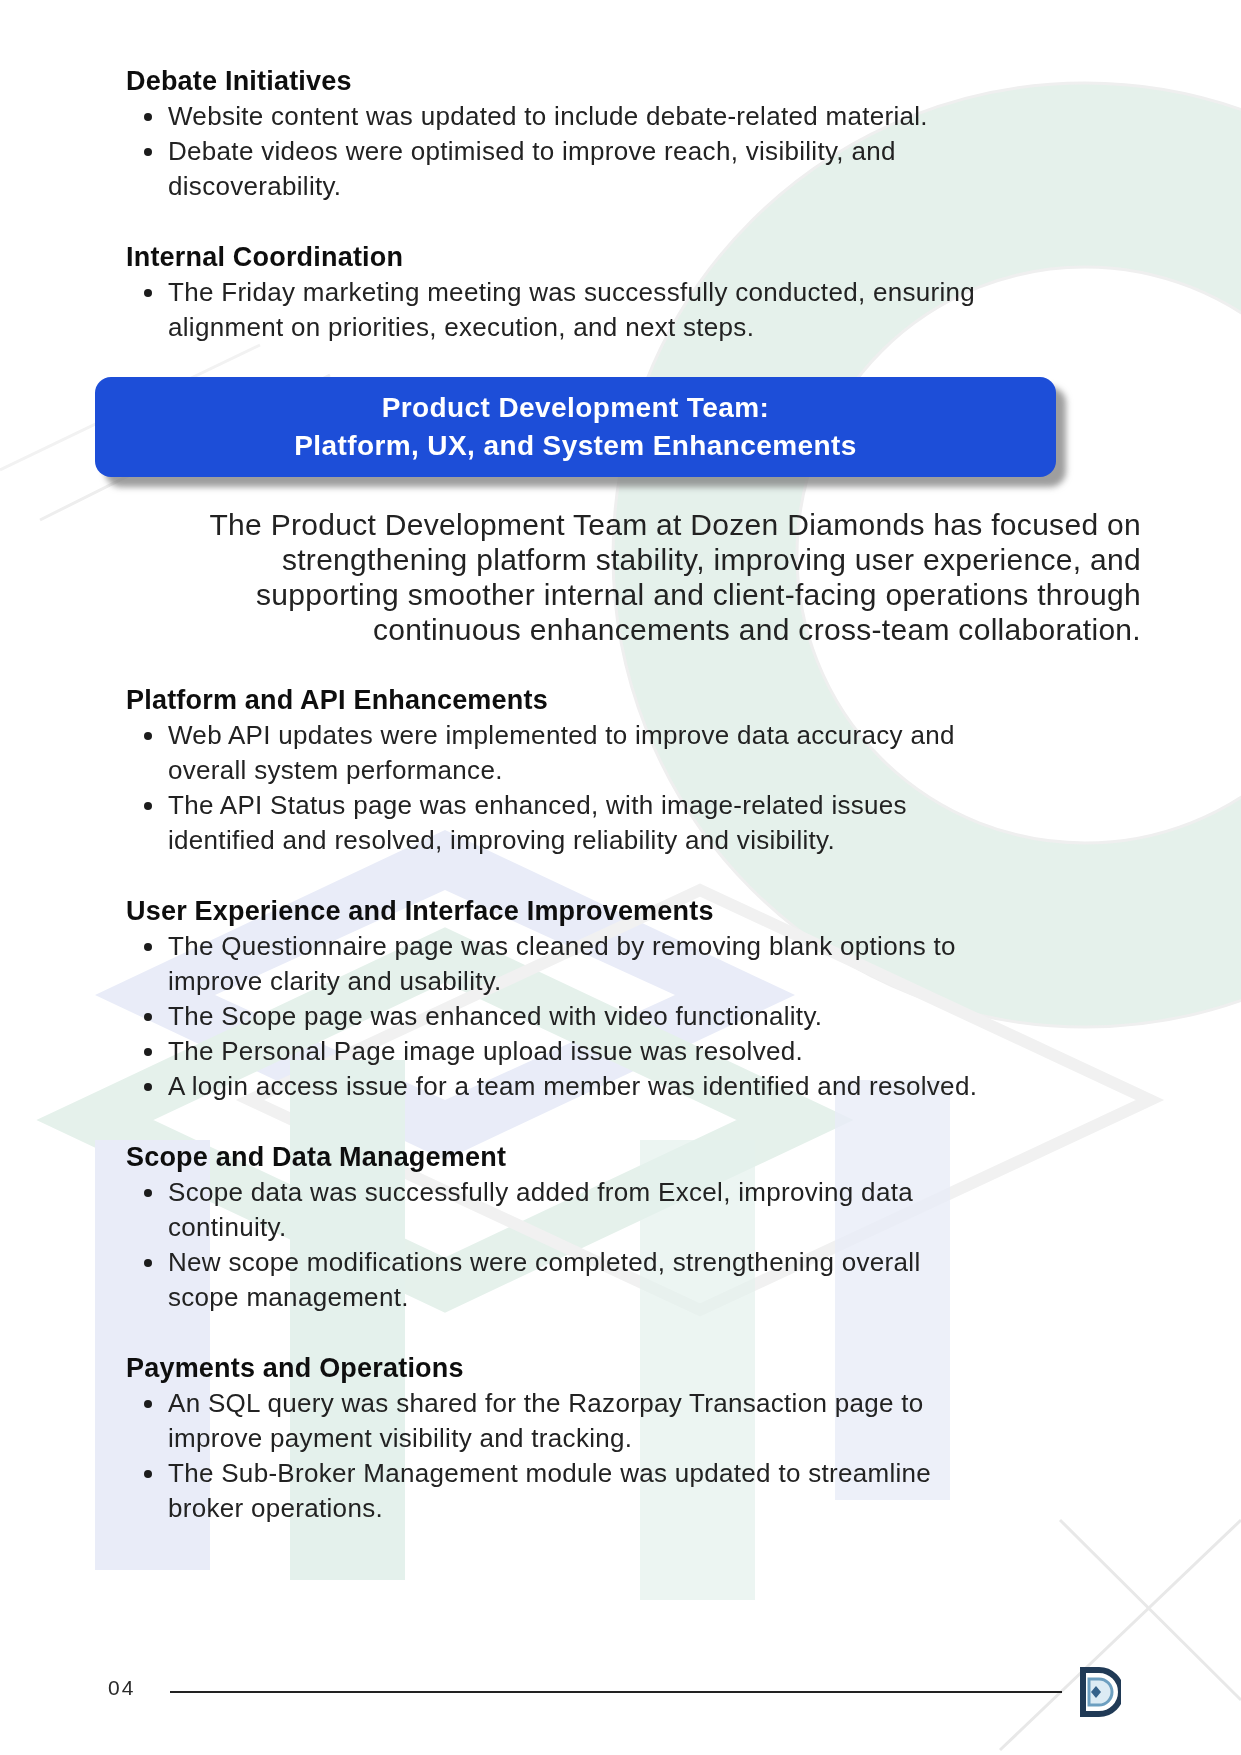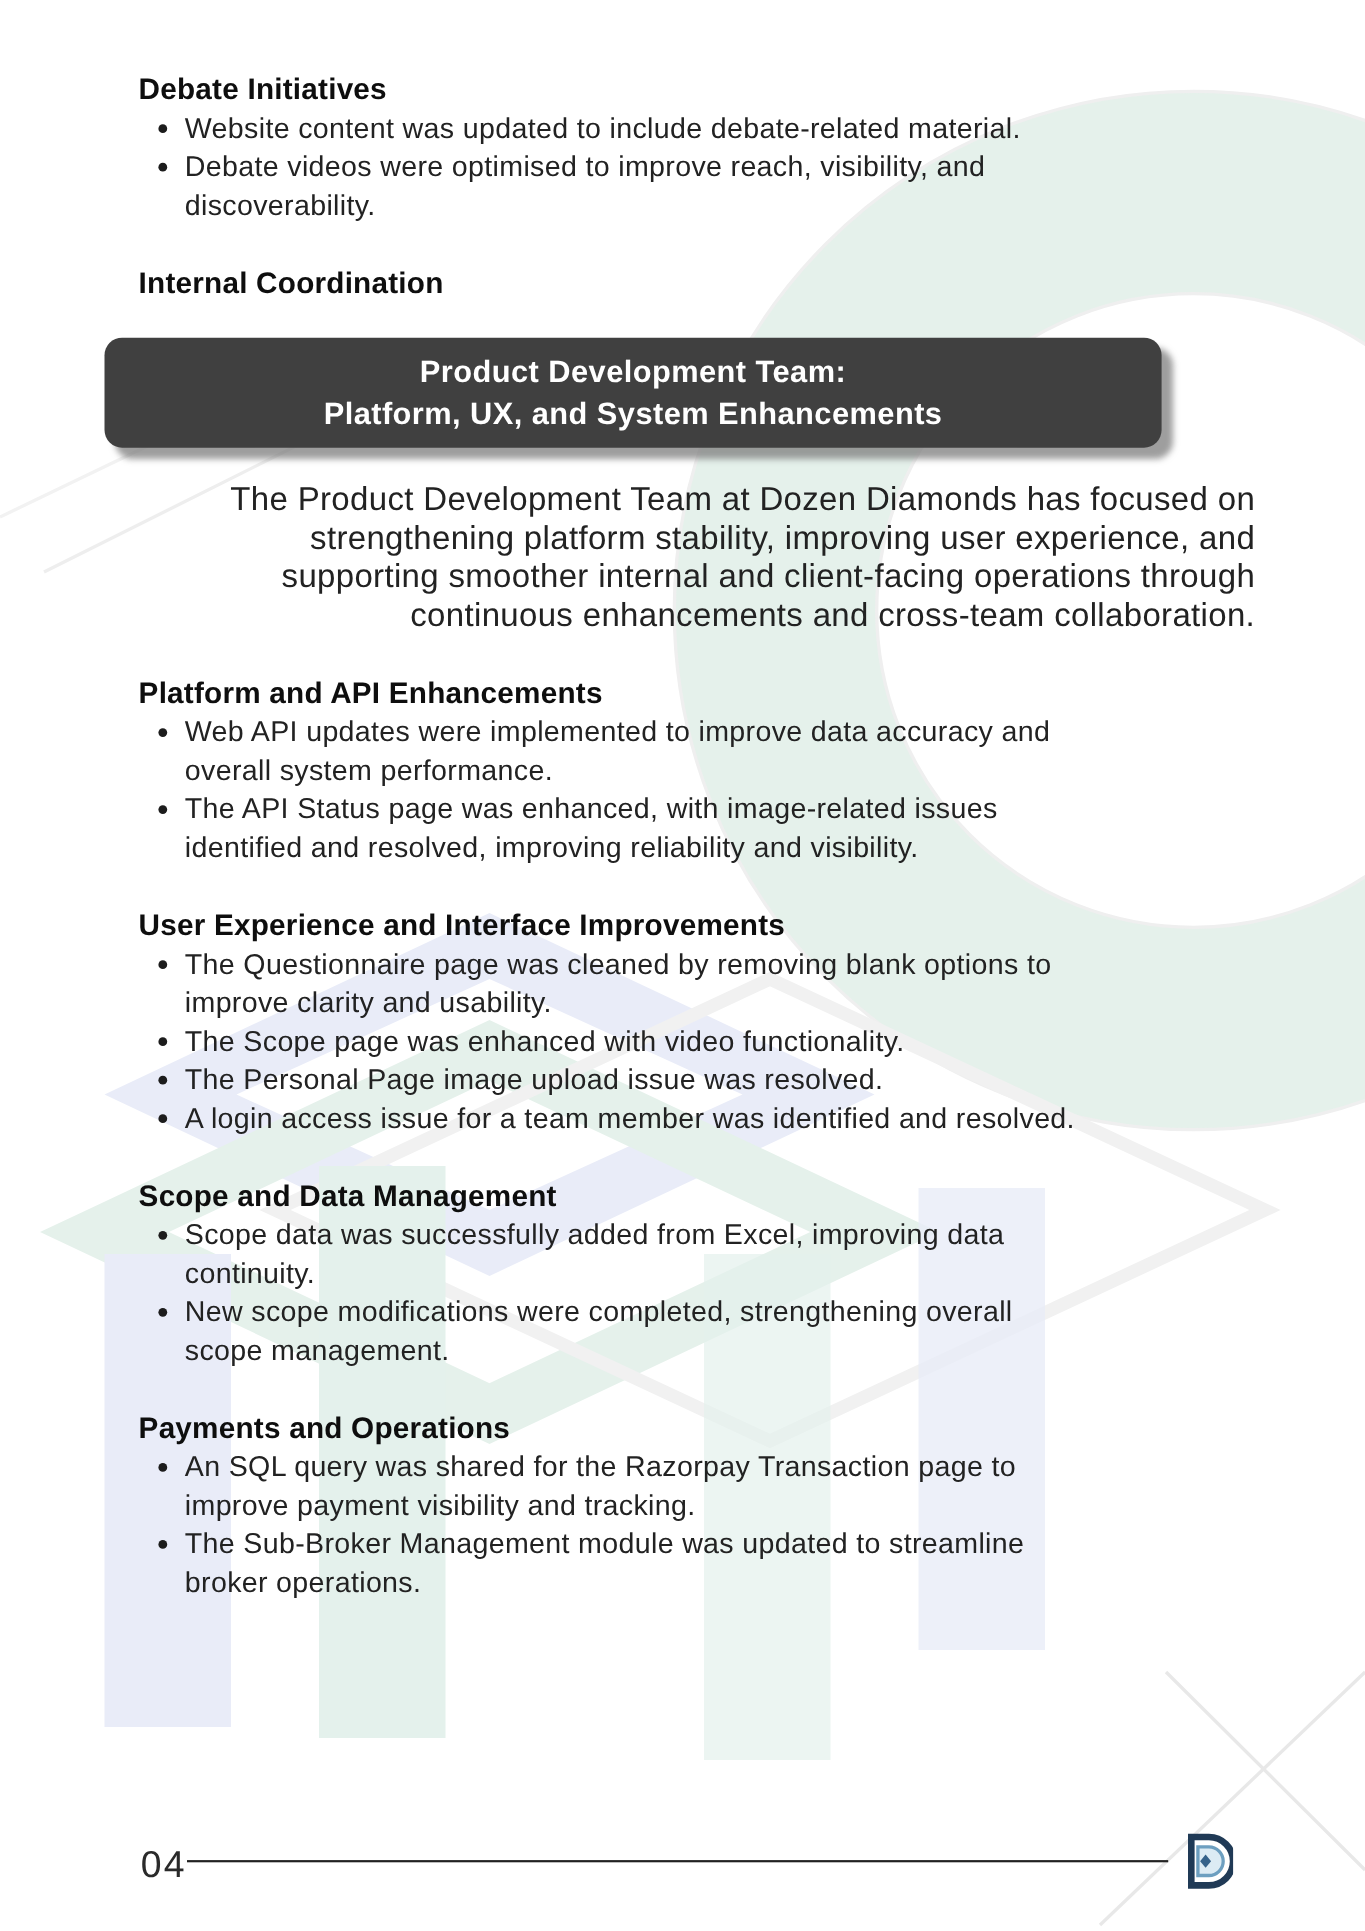--- a/index.html
+++ b/index.html
@@ -52,21 +52,21 @@
     width: 8px;
     height: 8px;
     border-radius: 50%;
     background: #1c1c1c;
   }
   .bullet-text, .intro-para, .banner-title { white-space: pre-line; }
   .banner {
     margin: 32px 0 0 -31px;
     width: 961px;
     min-height: 100px;
-    background: #404040;
+    background: #1d4ed8;
     border-radius: 16px;
     display: flex;
     align-items: center;
     justify-content: center;
     text-align: center;
     box-shadow: 10px 10px 6px rgba(125,125,125,0.75);
     padding: 10px 20px;
   }
   .banner-title {
     color: #ffffff;
@@ -79,23 +79,23 @@
     margin-top: 30px;
     font-size: 30px;
     line-height: 35px;
     letter-spacing: 0.3px;
     color: #222222;
     text-align: right;
   }
   .footer { position: absolute; left: 0; top: 0; width: 1241px; z-index: 1; }
   .page-number {
     position: absolute;
-    left: 128px;
+    left: 108px;
     top: 1676px;
-    font-size: 34px;
+    font-size: 21px;
     letter-spacing: 2px;
     color: #2a2a2a;
   }
   .footer-rule {
     position: absolute;
     left: 170px;
     top: 1691px;
     width: 892px;
     height: 2px;
     background: #222222;
@@ -136,20 +136,24 @@
   <div class="content">
 
     <h3 class="section-heading first">Debate Initiatives</h3>
     <ul class="bullets">
       <li><span class="bullet-text">Website content was updated to include debate-related material.</span></li>
       <li><span class="bullet-text">Debate videos were optimised to improve reach, visibility, and
 discoverability.</span></li>
     </ul>
 
     <h3 class="section-heading">Internal Coordination</h3>
+    <ul class="bullets">
+      <li><span class="bullet-text">The Friday marketing meeting was successfully conducted, ensuring
+alignment on priorities, execution, and next steps.</span></li>
+    </ul>
 
     <div class="banner">
       <div class="banner-title">Product Development Team:
 Platform, UX, and System Enhancements</div>
     </div>
 
     <p class="intro-para">The Product Development Team at Dozen Diamonds has focused on
 strengthening platform stability, improving user experience, and
 supporting smoother internal and client-facing operations through
 continuous enhancements and cross-team collaboration.</p>

